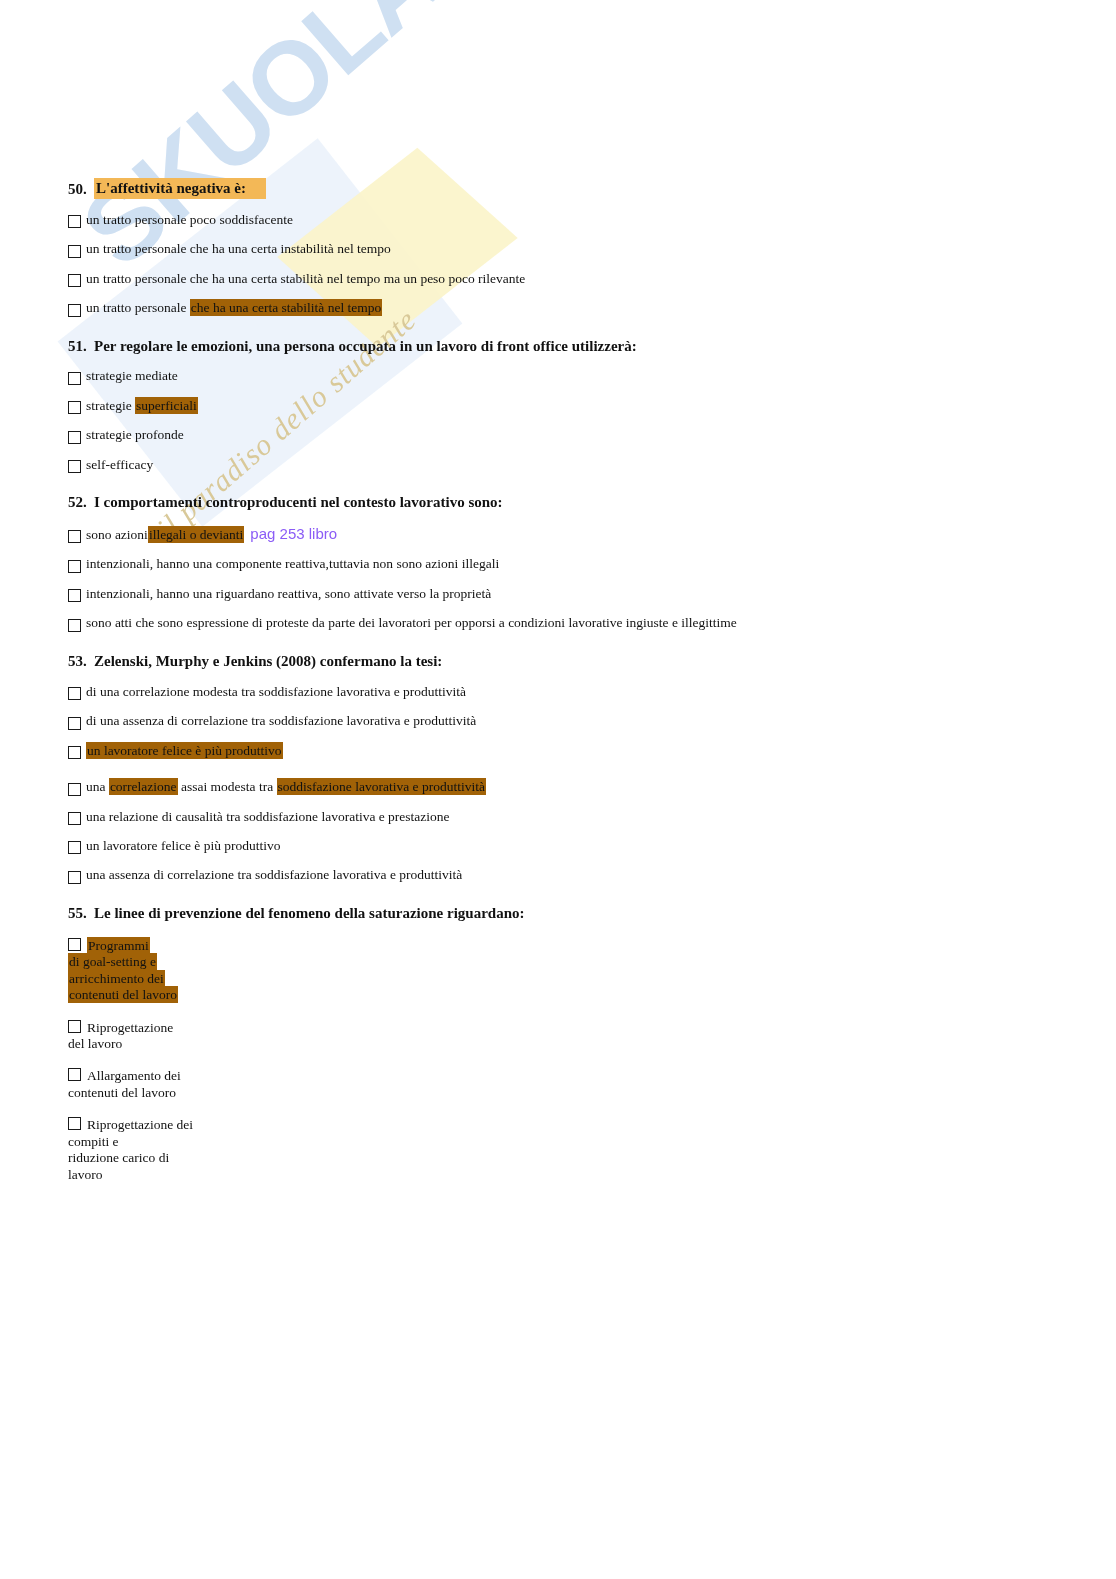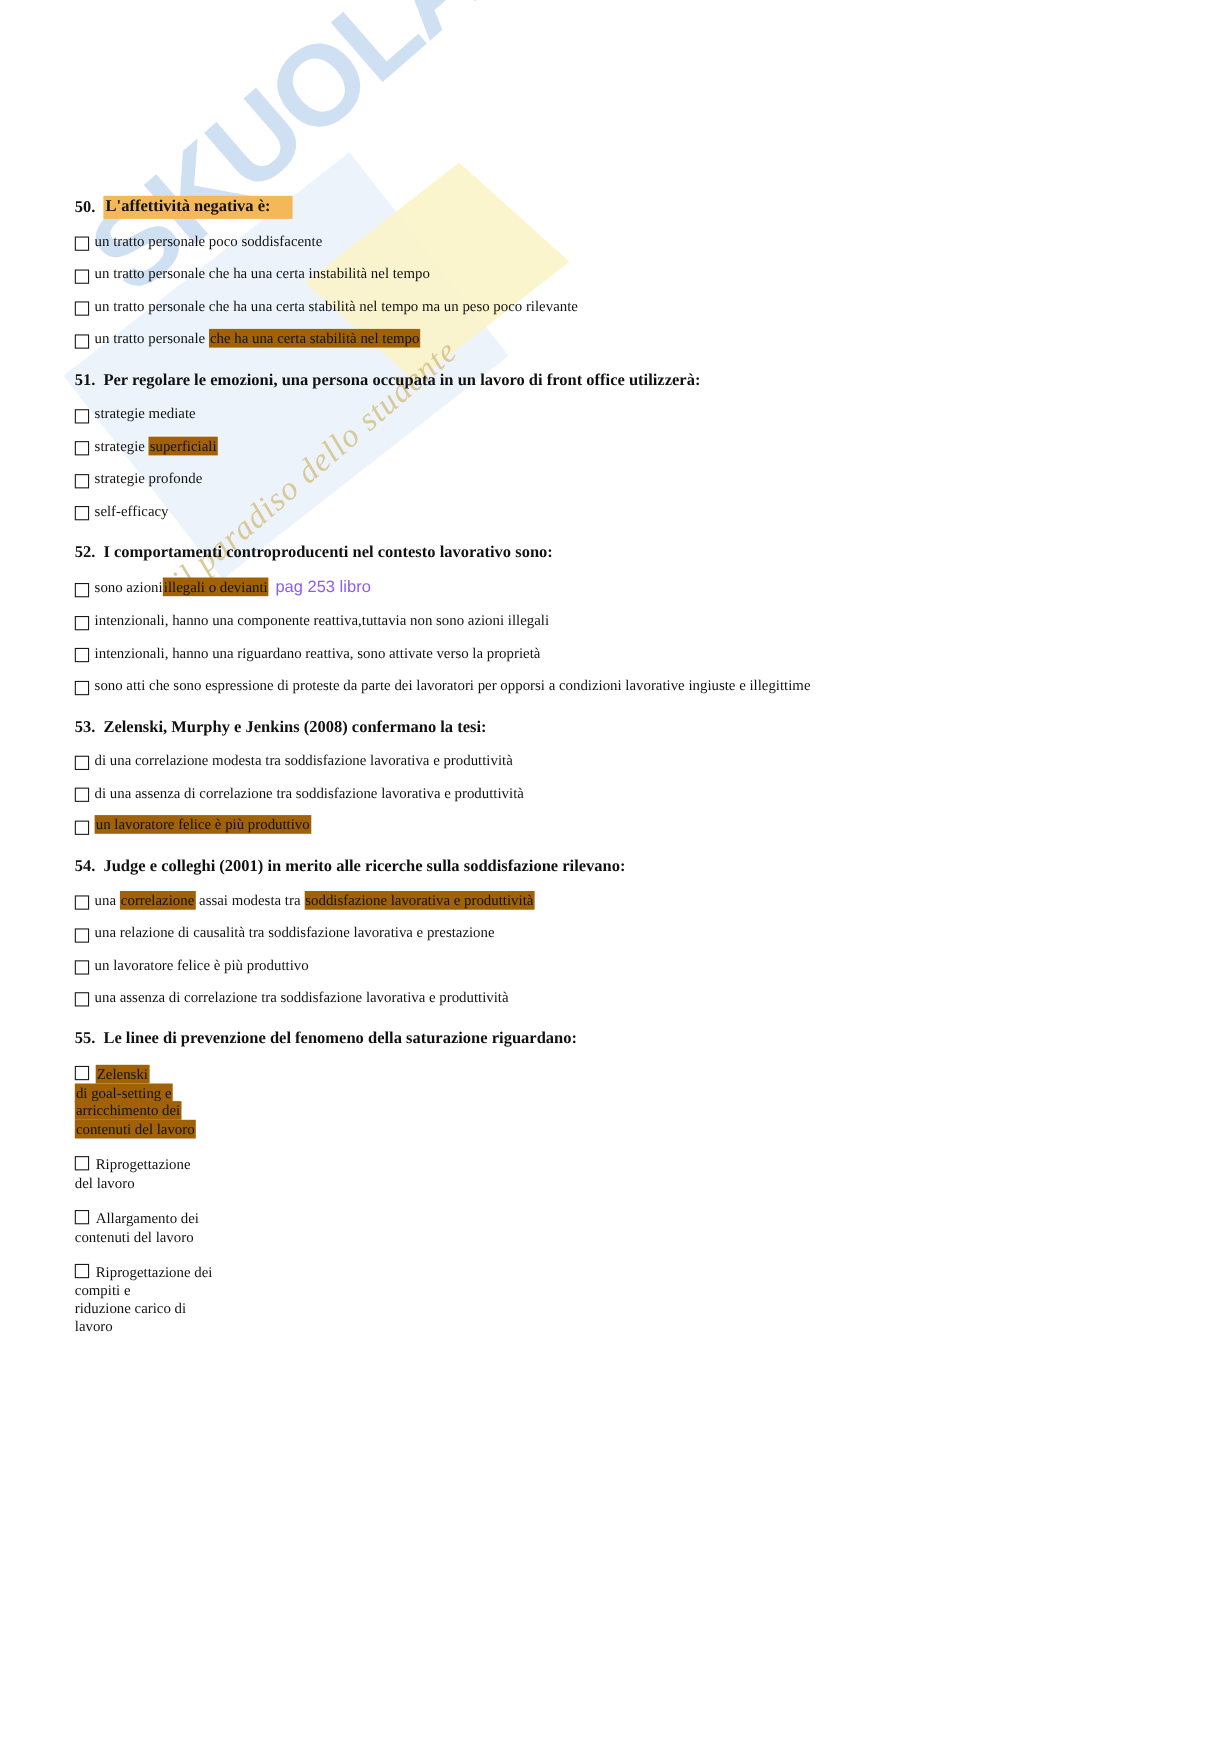--- a/index.html
+++ b/index.html
@@ -235,24 +235,20 @@
         <div class="option-row">
           <span class="checkbox"></span>
           <span class="option-text"><span>di una assenza di correlazione tra soddisfazione lavorativa e produttività</span></span>
         </div>
         <div class="option-row">
           <span class="checkbox"></span>
           <span class="option-text"><span class="hl-pink">un lavoratore felice è più produttivo</span></span>
         </div>
       </div>
       <div class="question-block">
-        <div class="q-head">
-          <span class="q-num">54.</span>
-          <span class="q-text">Judge e colleghi (2001) in merito alle ricerche sulla soddisfazione rilevano:</span>
-        </div>
         <div class="option-row">
           <span class="checkbox"></span>
           <span class="option-text"><span>una </span><span class="hl-pink">correlazione</span><span> assai modesta tra </span><span class="hl-pink">soddisfazione lavorativa e produttività</span></span>
         </div>
         <div class="option-row">
           <span class="checkbox"></span>
           <span class="option-text"><span>una relazione di causalità tra soddisfazione lavorativa e prestazione</span></span>
         </div>
         <div class="option-row">
           <span class="checkbox"></span>
@@ -261,20 +257,20 @@
         <div class="option-row">
           <span class="checkbox"></span>
           <span class="option-text"><span>una assenza di correlazione tra soddisfazione lavorativa e produttività</span></span>
         </div>
       </div>
       <div class="question-block">
         <div class="q-head">
           <span class="q-num">55.</span>
           <span class="q-text">Le linee di prevenzione del fenomeno della saturazione riguardano:</span>
         </div>
-        <div class="option-row stacked"><span class="checkbox"></span><span class="line first"><span class="hl-pink">Zelenski</span></span><span class="line"><span class="hl-pink">di goal-setting e</span></span><span class="line"><span class="hl-pink">arricchimento dei</span></span><span class="line"><span class="hl-pink">contenuti del lavoro</span></span></div>
+        <div class="option-row stacked"><span class="checkbox"></span><span class="line first"><span class="hl-pink">Programmi</span></span><span class="line"><span class="hl-pink">di goal-setting e</span></span><span class="line"><span class="hl-pink">arricchimento dei</span></span><span class="line"><span class="hl-pink">contenuti del lavoro</span></span></div>
         <div class="option-row stacked"><span class="checkbox"></span><span class="line first"><span>Riprogettazione</span></span><span class="line"><span>del lavoro</span></span></div>
         <div class="option-row stacked"><span class="checkbox"></span><span class="line first"><span>Allargamento dei</span></span><span class="line"><span>contenuti del lavoro</span></span></div>
         <div class="option-row stacked"><span class="checkbox"></span><span class="line first"><span>Riprogettazione dei</span></span><span class="line"><span>compiti e</span></span><span class="line"><span>riduzione carico di</span></span><span class="line"><span>lavoro</span></span></div>
       </div>
     </div>
 
 </div>
 
 </body></html>

